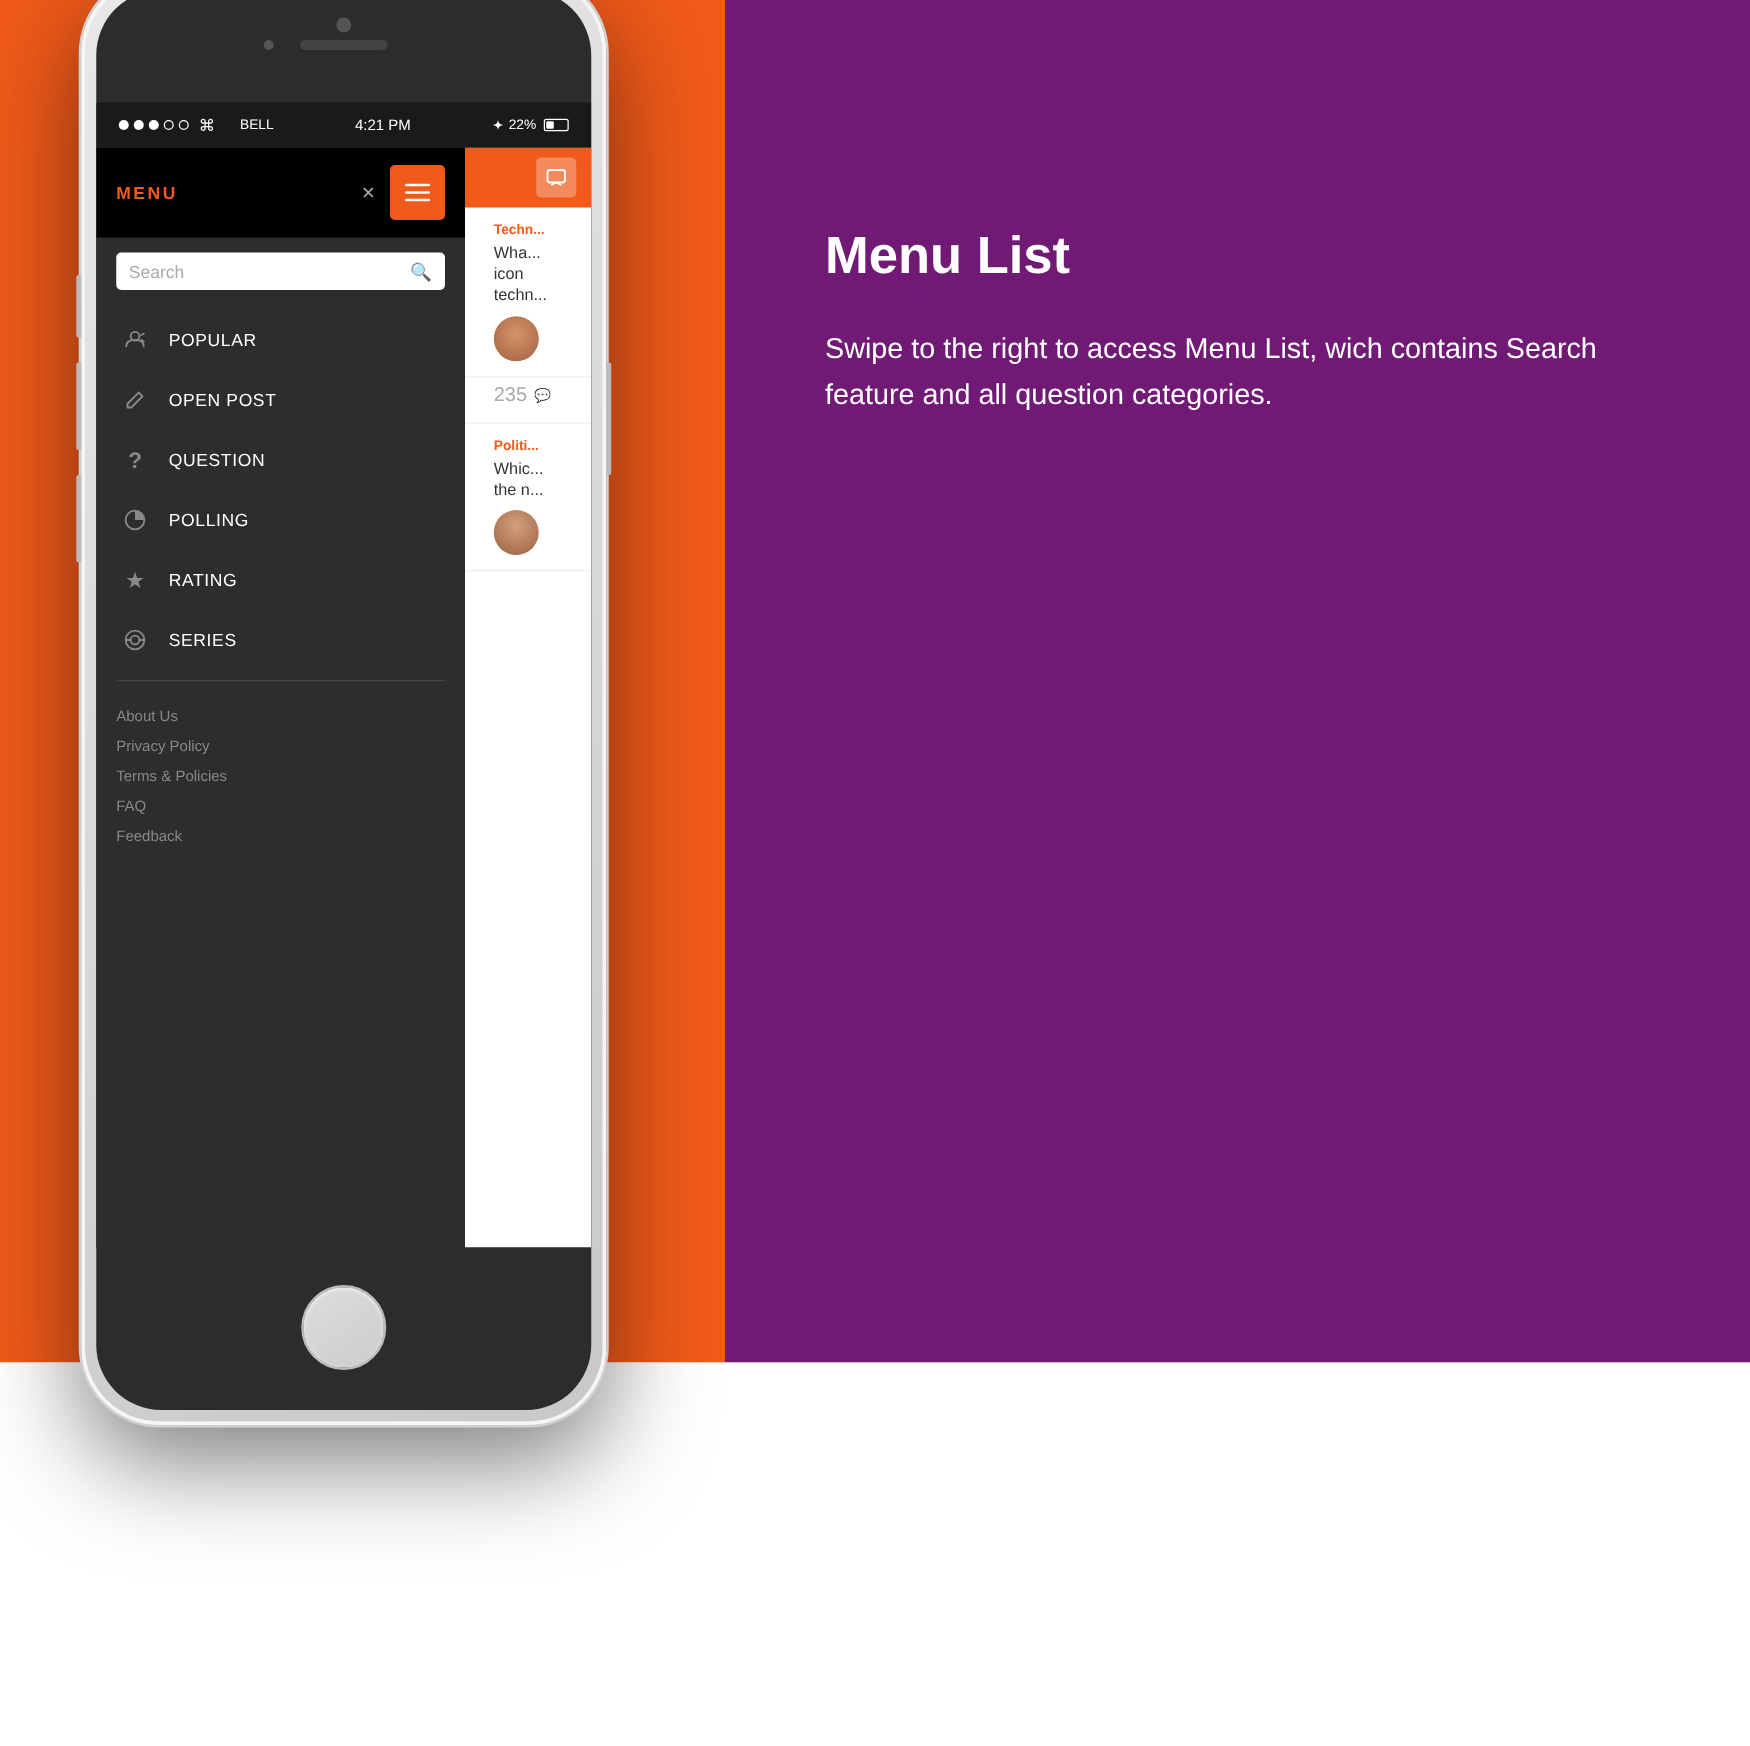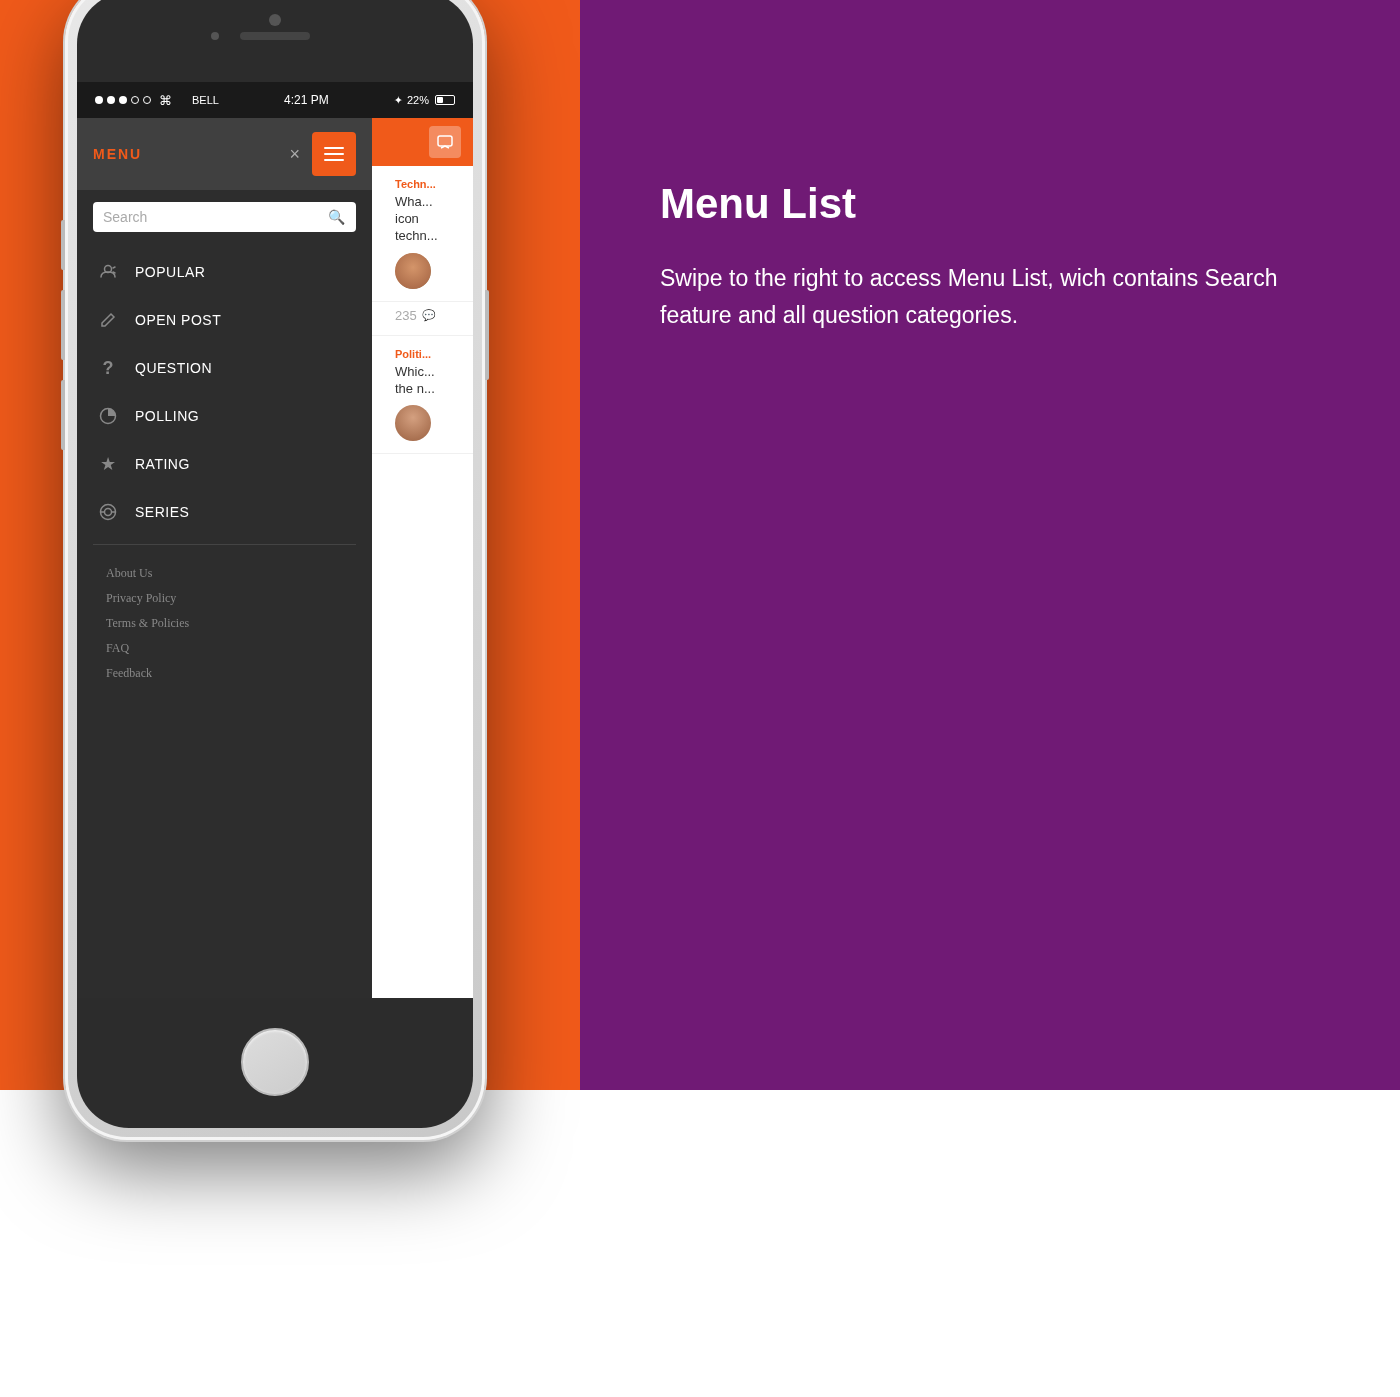--- a/index.html
+++ b/index.html
@@ -221,21 +221,21 @@
 
     .content-panel {
       flex: 1;
       background: #ffffff;
       overflow: hidden;
       position: relative;
     }
 
     
     .menu-header {
-      background: #404040;
+      background: #000000;
       padding: 14px 16px;
       display: flex;
       align-items: center;
       justify-content: space-between;
     }
 
     .menu-title {
       color: #F05A1A;
       font-size: 14px;
       font-weight: 700;
@@ -326,22 +326,21 @@
     }
 
     .menu-divider {
       height: 1px;
       background: #444;
       margin: 8px 16px;
     }
 
     
     .menu-footer {
-      padding: 8px 29px 16px;
-      font-family: Liberation Serif, serif;
+      padding: 8px 16px 16px;
     }
 
     .footer-link {
       color: #888;
       font-size: 12px;
       padding: 5px 0;
       cursor: pointer;
       display: block;
     }
 
@@ -553,21 +552,21 @@
             <div class="content-item">
               <span class="content-category">Techn...</span>
               <div class="content-title">Wha...<br>icon<br>techn...</div>
               <div class="content-avatar">
                 <div class="avatar-face"></div>
               </div>
             </div>
 
             <div class="content-item" style="padding-top:6px;">
               <div style="display:flex; align-items:center; gap:6px;">
-                <span style="color:#aaa; font-size:13px;">235</span>
+                <span style="color:#aaa; font-size:16px;">235</span>
                 <span style="color:#aaa; font-size:11px;">💬</span>
               </div>
             </div>
 
             <div class="content-item">
               <span class="content-category">Politi...</span>
               <div class="content-title">Whic...<br>the n...</div>
               <div class="content-avatar" style="background: radial-gradient(circle at 50% 35%, #d4a080, #9a6040);">
               </div>
             </div>

